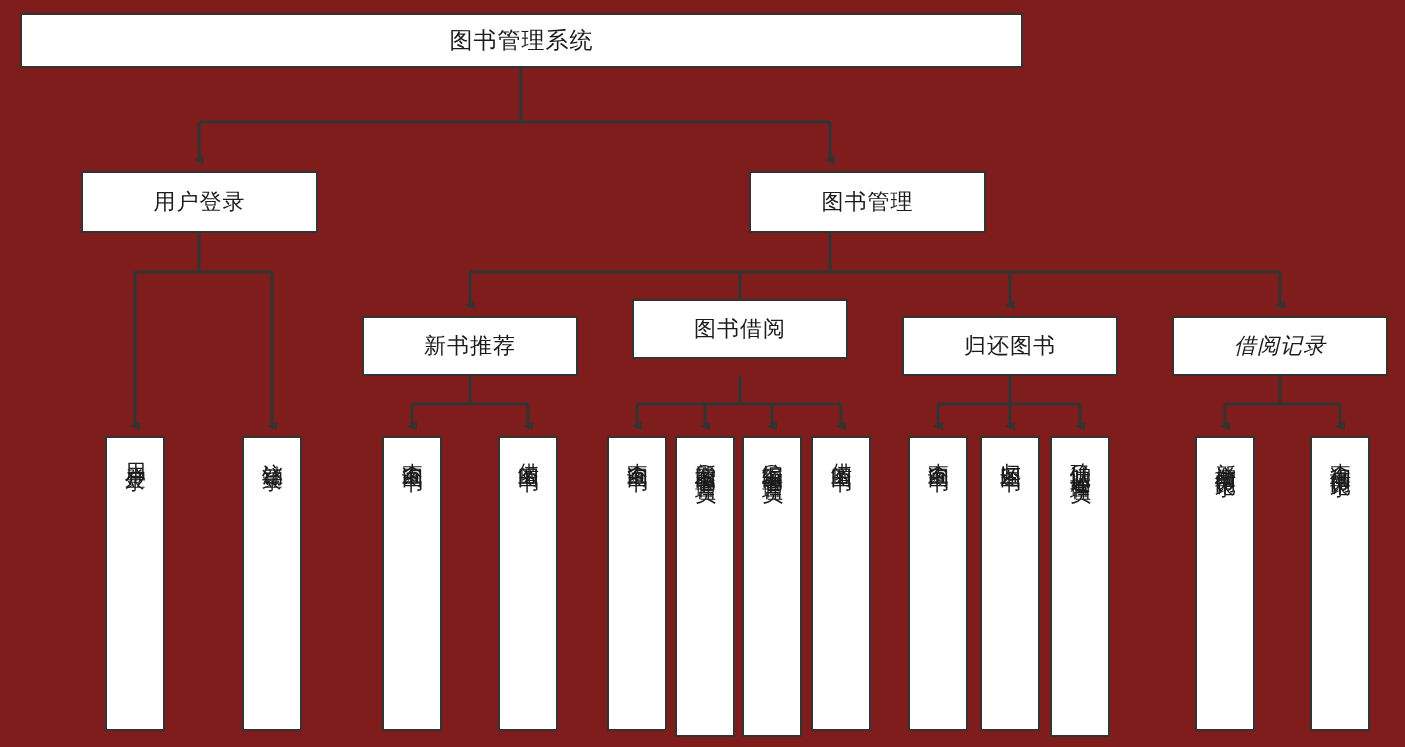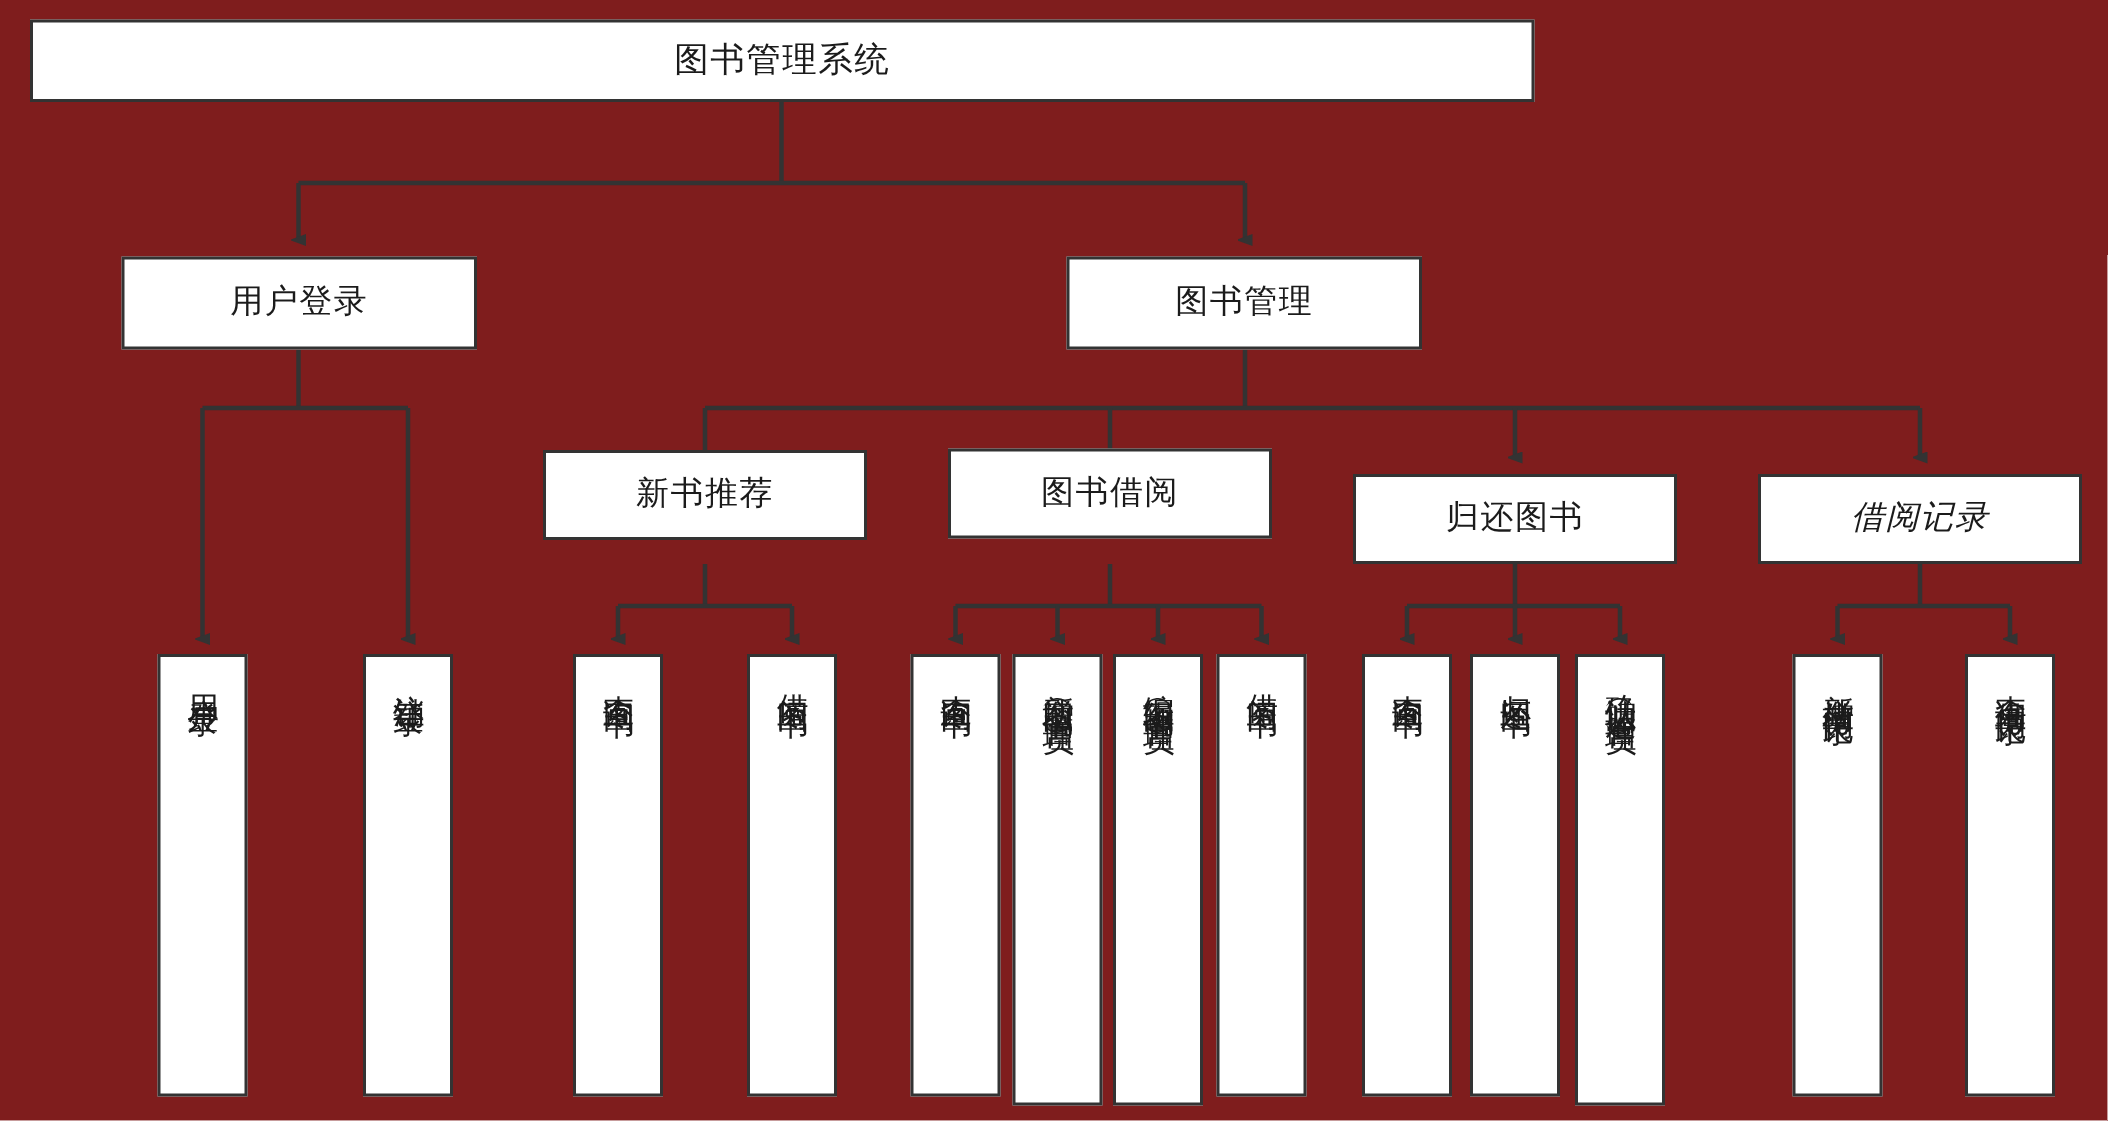--- a/index.html
+++ b/index.html
@@ -122,25 +122,25 @@
     </g>
   </svg>
 
   <div class="node h root" style="left:20px; top:13px; width:1003px; height:55px;">
     <span>图书管理系统</span>
   </div>
 
   <div class="node h" style="left:81px; top:171px; width:237px; height:62px;">
     <span>用户登录</span>
   </div>
-  <div class="node h" style="left:711px; top:171px; width:237px; height:62px;text-align:right;">
+  <div class="node h" style="left:749px; top:171px; width:237px; height:62px;text-align:right;">
     <span>图书管理</span>
   </div>
 
-  <div class="node h" style="left:362px; top:300px; width:216px; height:60px;">
+  <div class="node h" style="left:362px; top:316px; width:216px; height:60px;">
     <span>新书推荐</span>
   </div>
   <div class="node h" style="left:632px; top:299px; width:216px; height:60px;">
     <span>图书借阅</span>
   </div>
   <div class="node h" style="left:902px; top:316px; width:216px; height:60px;">
     <span>归还图书</span>
   </div>
   <div class="node h" style="left:1172px; top:316px; width:216px; height:60px;font-style:italic;">
     <span>借阅记录</span>

